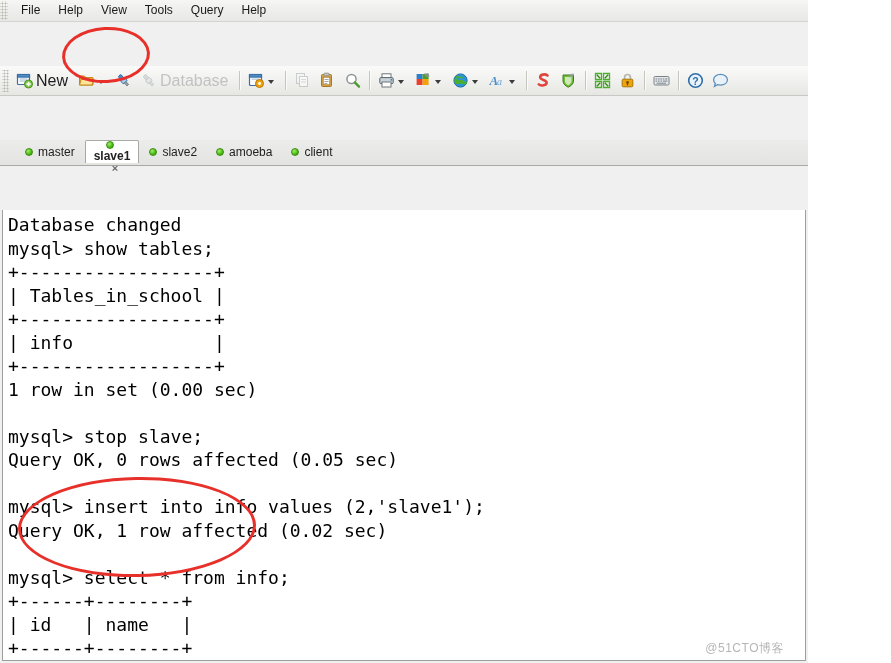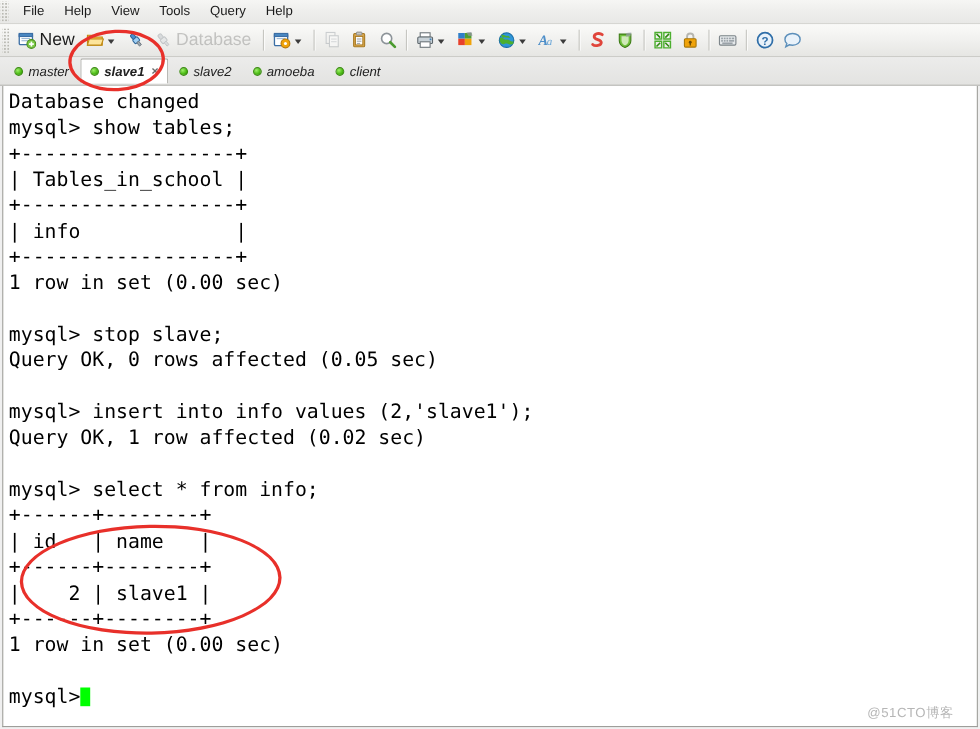--- a/index.html
+++ b/index.html
@@ -9,26 +9,27 @@
   }
   body {
     width: 891px;
     height: 663px;
     overflow: hidden;
     font-family: "Liberation Sans", sans-serif;
     -webkit-font-smoothing: antialiased;
   }
   .app {
     position: relative;
-    width: 891px;
+    width: 808px;
     height: 663px;
     background: #f0f0f0;
     box-sizing: border-box;
     display: flex;
     flex-direction: column;
+    gap: 44px;
   }
 
   
   .menubar {
     height: 21px;
     background: linear-gradient(to bottom, #f6f6f4 0%, #eeeeec 50%, #e8e8e6 100%);
     border-bottom: 1px solid #d3d3cf;
     display: flex;
     align-items: center;
     padding-left: 0;
@@ -105,44 +106,44 @@
     margin: 2px 3px 0 3px;
   }
   .ico { position: relative; width: 17px; height: 17px; flex: 0 0 auto; }
 
   
   .tabbar {
     height: 25px;
     background: linear-gradient(to bottom, #ececeb 0%, #e3e3e1 100%);
     border-bottom: 1px solid #a9a9a4;
     display: flex;
-    align-items: center;
-    padding-left: 4px;
+    align-items: flex-start;
+    padding-left: 16px;
     flex: 0 0 auto;
-    font-style: italic;
   }
   .tab {
     display: flex;
     align-items: center;
     height: 21px;
     padding: 0 8px;
     margin-right: 1px;
     font-size: 12px;
     color: #222;
     border: 1px solid transparent;
     border-bottom: none;
     border-radius: 2px 2px 0 0;
     cursor: default;
     white-space: nowrap;
   }
   .tab.active {
     background: #ffffff;
     border-color: #a9a9a4;
     font-weight: bold;
     height: 22px;
+    flex-direction: column;
   }
   .tab-dot {
     width: 8px; height: 8px;
     border-radius: 50%;
     background: radial-gradient(circle at 35% 32%, #9ef06a 0%, #4fbe17 55%, #2f8a0b 100%);
     border: 1px solid #3c8d12;
     box-sizing: border-box;
     margin-right: 5px;
     flex: 0 0 auto;
   }

